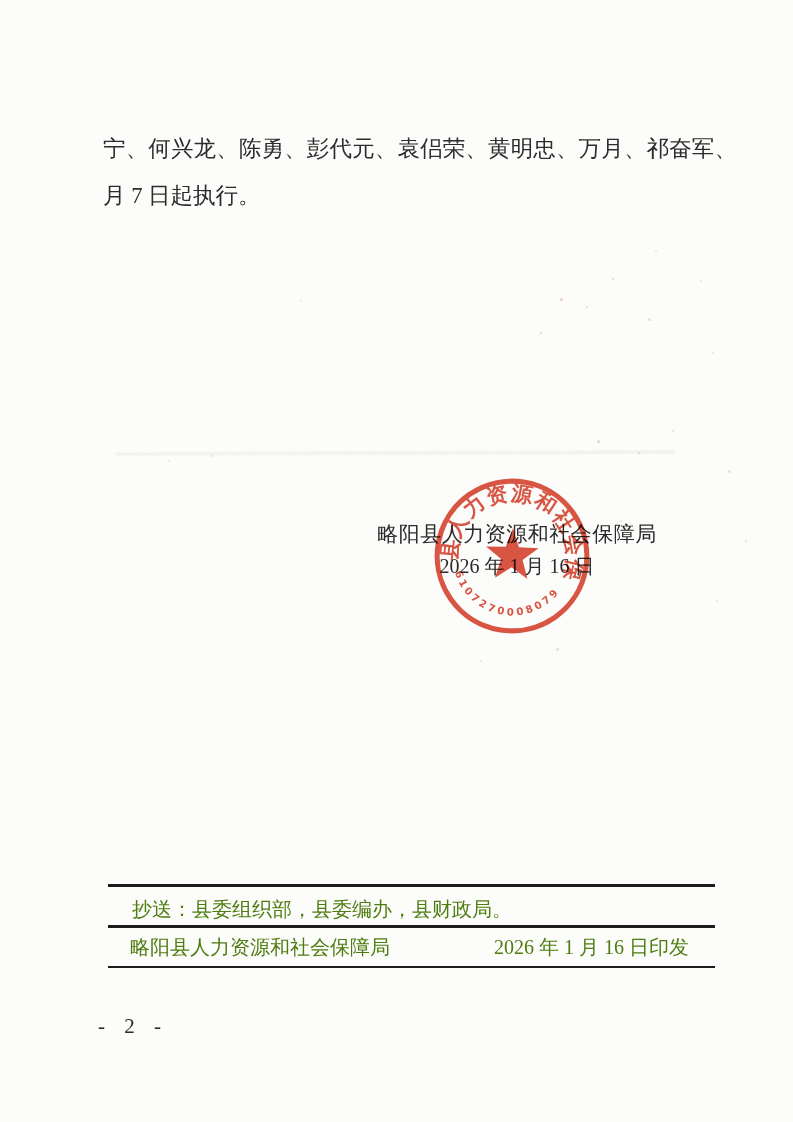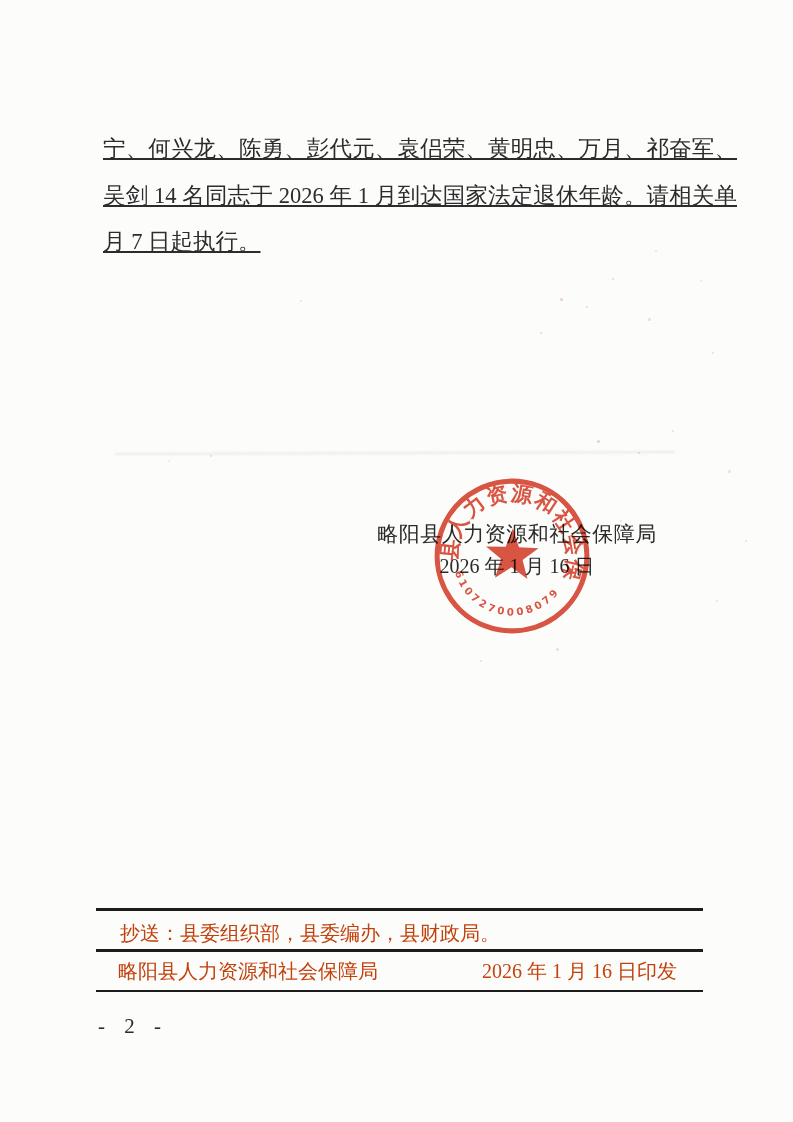--- a/index.html
+++ b/index.html
@@ -17,21 +17,20 @@
     position: absolute;
     left: 103px; top: 126px;
     width: 634px;
     font-size: 22.5px;
     color: #2c2c2c;
   }
   .doc-line {
     height: 46.5px;
     line-height: 46.5px;
     white-space: nowrap;
-    text-decoration: underline;
   }
   .doc-line.just {
     white-space: normal;
     text-align: justify;
     text-align-last: justify;
     text-justify: inter-character;
   }
 
   
   .sig-block {
@@ -61,24 +60,23 @@
     transform: rotate(10deg);
     mix-blend-mode: multiply;
     opacity: 0.9;
     pointer-events: none;
   }
   .seal-wrap svg { width: 100%; height: 100%; }
 
   
   .footer {
     position: absolute;
-    left: 96px; top: 884px;
+    left: 108px; top: 884px;
     width: 607px;
-    color: #c2410c;
-    margin-top: 24px;
+    color: #4d7c0f;
   }
   .rule { background: #1c1c1c; width: 100%; }
   .rule-1 { height: 3px; }
   .rule-2 { height: 3px; }
   .rule-3 { height: 2px; }
   .cc-line1 {
     margin-top: 6px;
     padding-left: 24px;
     font-size: 20px;
     line-height: 32px;
@@ -118,21 +116,20 @@
     filter: blur(1px);
     transform: rotate(-0.2deg);
   }
   .speck { position: absolute; border-radius: 50%; pointer-events: none; }
 </style>
 </head>
 <body>
 
 <div class="doc-body">
   <div class="doc-line just">宁、何兴龙、陈勇、彭代元、袁侣荣、黄明忠、万月、祁奋军、</div>
-  <div class="doc-line just">吴剑 14 名同志于 2026 年 1 月到达国家法定退休年龄。请相关单</div>
   <div class="doc-line">月 7 日起执行。</div>
 </div>
 
 <div class="smudge"></div>
 
 <div class="sig-block">
   <div class="sig-org">略阳县人力资源和社会保障局</div>
   <div class="sig-date">2026 年 1 月 16 日</div>
 </div>
 

